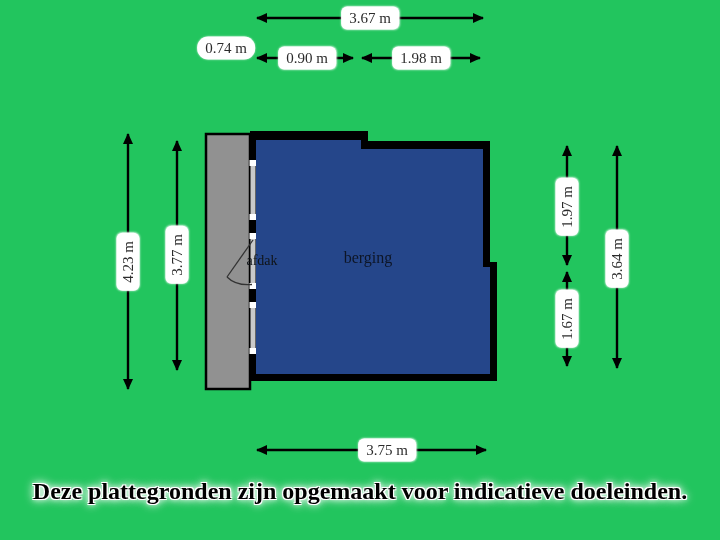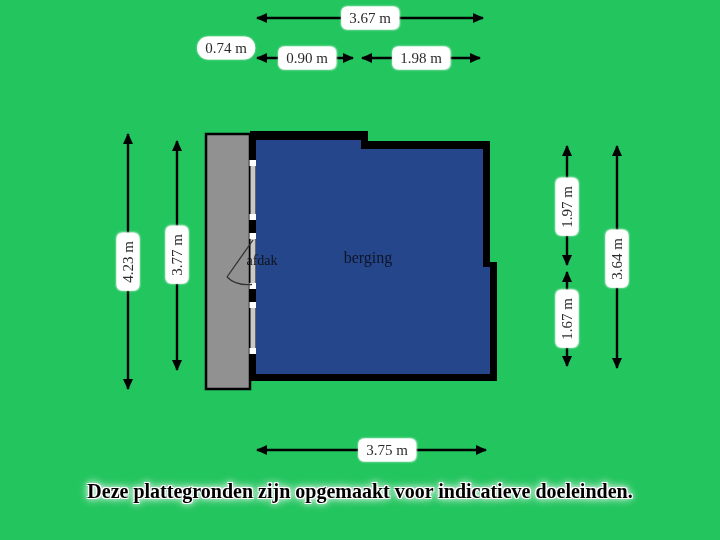--- a/index.html
+++ b/index.html
@@ -36,21 +36,21 @@
   #afdak-label{font-size:14px;margin-left:35px;}
   #berging-label{font-size:16px;color:#0d1526;}
   #disclaimer{
     position:absolute;
     z-index:2;
     left:0;top:478px;
     width:720px;
     text-align:center;
     color:#000000;
     font-weight:bold;
-    font-size:20px;
+    font-size:24px;
     line-height:26px;
     text-shadow:
       -1px -1px 0 #fff, 1px -1px 0 #fff,
       -1px  1px 0 #fff, 1px  1px 0 #fff,
        0 0 5px #fff, 0 0 9px #fff, 0 0 12px #fff;
   }
   #disclaimer p{margin:0;}
 </style>
 </head>
 <body>

